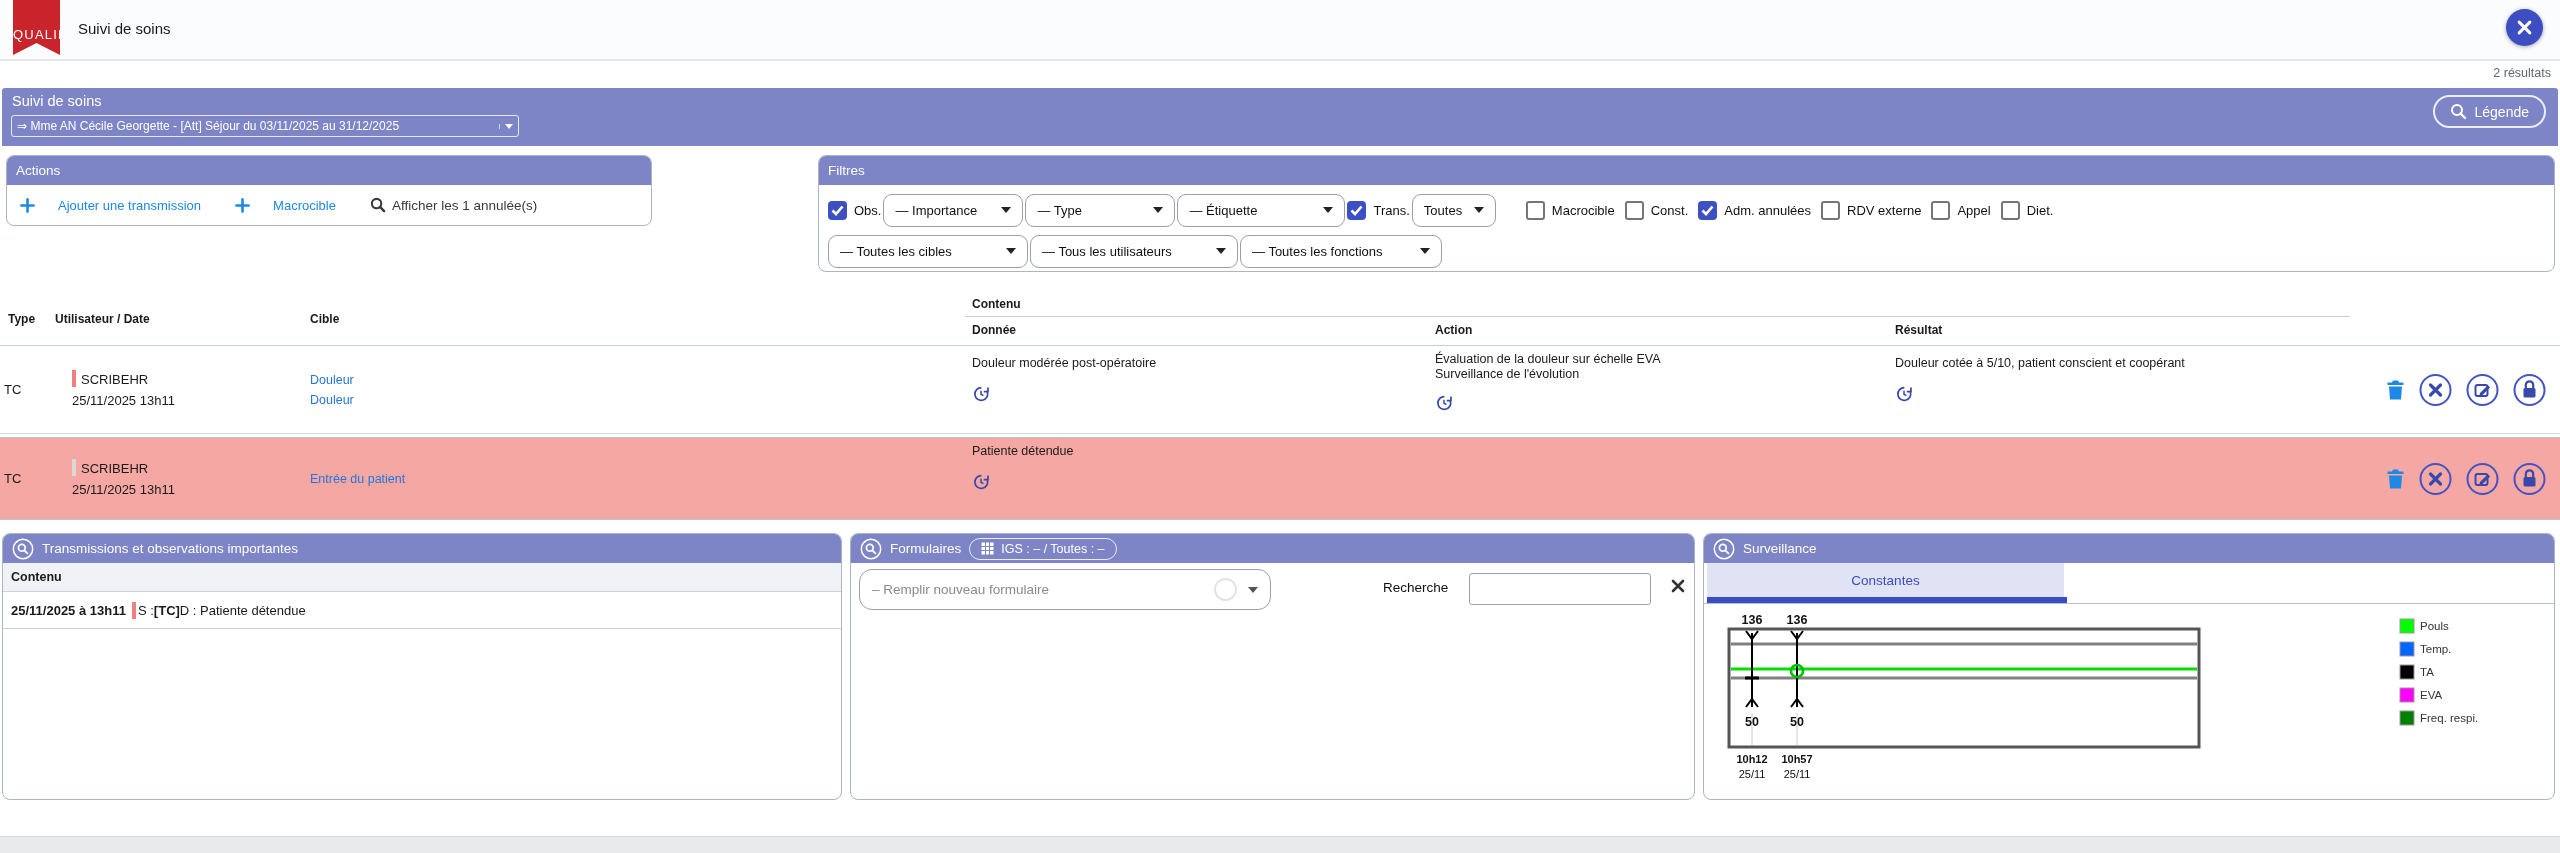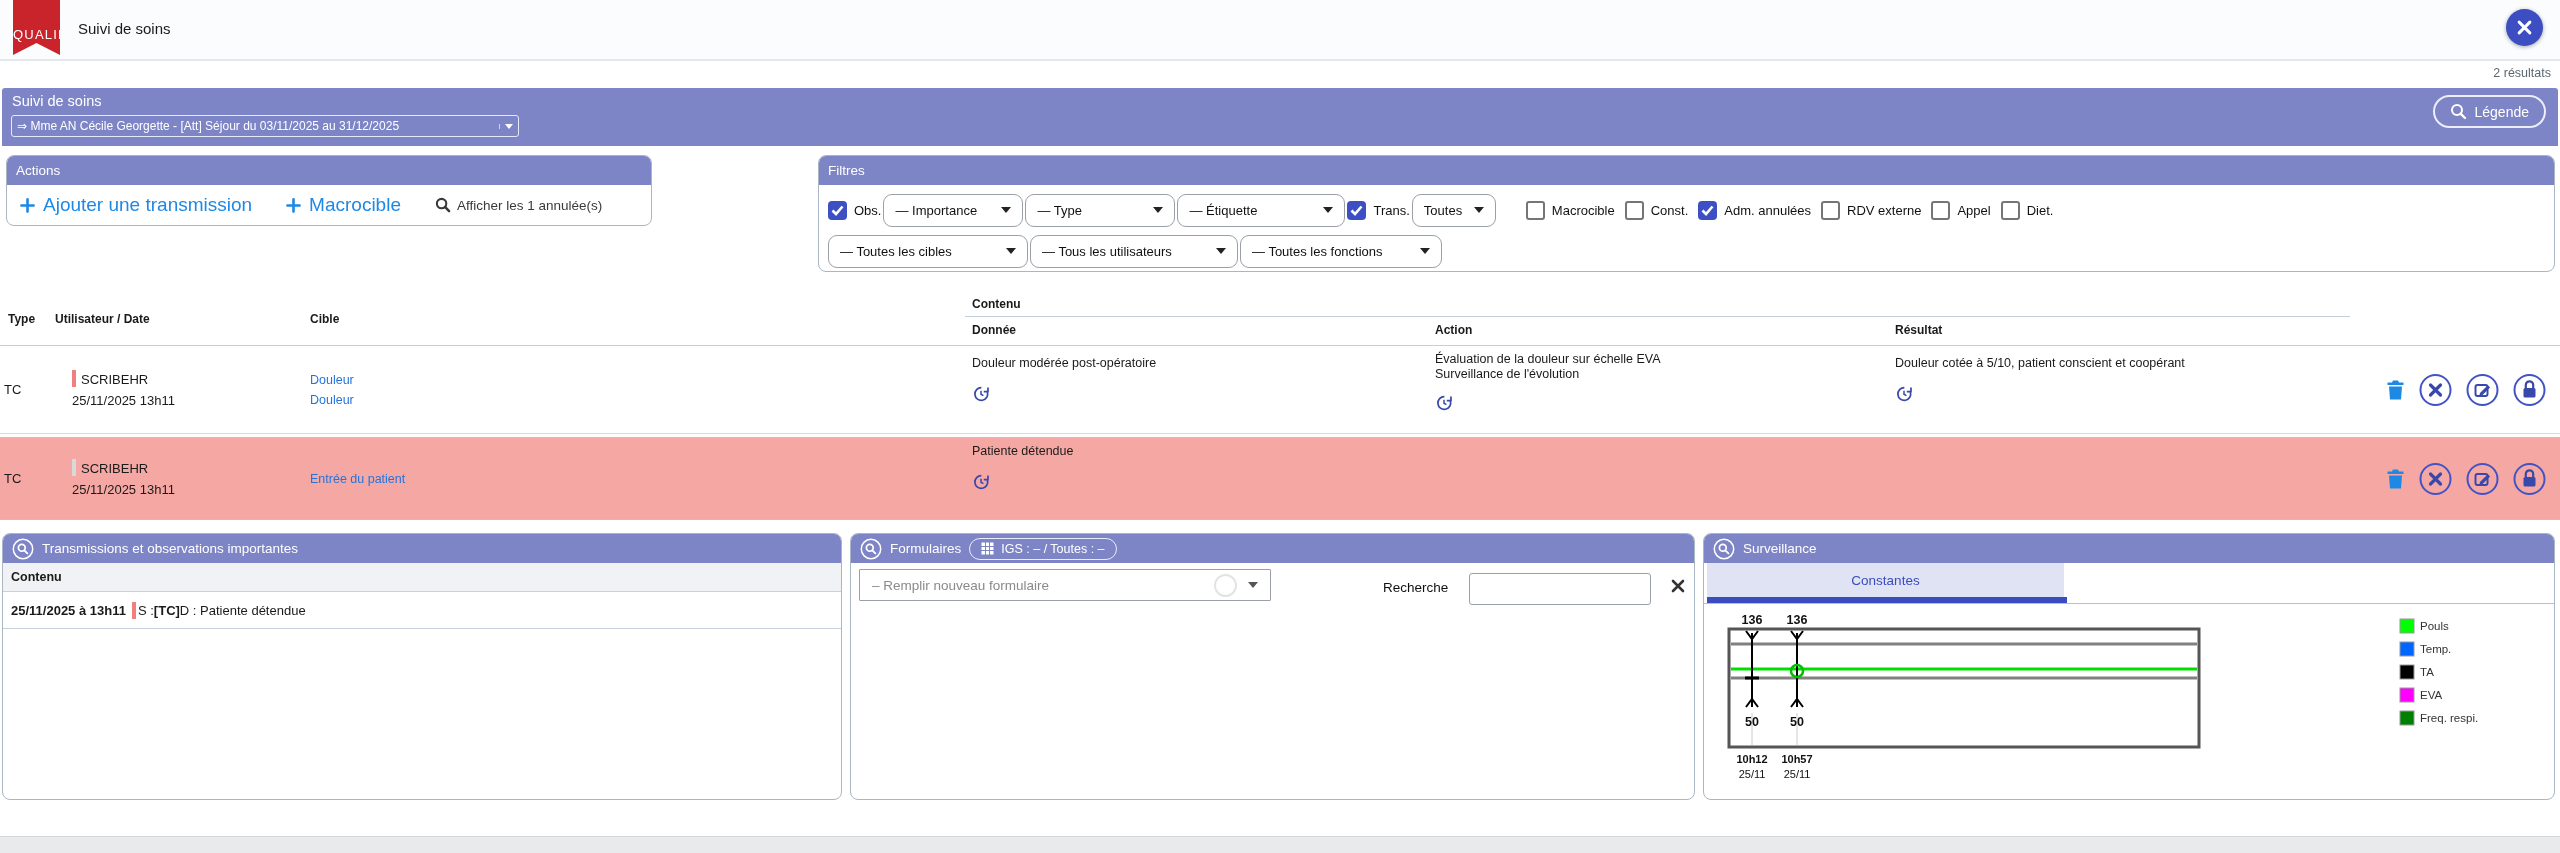--- a/index.html
+++ b/index.html
@@ -27,21 +27,21 @@
   .legende{position:absolute;right:12px;top:7px;height:33px;border:2px solid #eceefb;border-radius:18px;
            display:flex;align-items:center;gap:7px;padding:0 15px;font-size:14px;cursor:pointer;box-sizing:border-box;}
 
   
   .panel{position:absolute;border:1px solid #a9b6c4;border-radius:8px;background:#fff;overflow:hidden;box-sizing:border-box;}
   .phdr{background:#7d85c6;color:#fff;font-size:13.5px;height:29px;display:flex;align-items:center;padding:0 9px;gap:8px;}
 
   
   #actions-panel{left:6px;top:155px;width:646px;height:71px;}
   .actions-body{display:flex;align-items:center;gap:34px;padding:0 13px;height:40px;}
-  .linkblue{color:#1e88e5;font-size:19px;display:flex;gap:8px;align-items:center;cursor:pointer;}
+  .linkblue{color:#1e88e5;font-size:13px;display:flex;gap:23px;align-items:center;cursor:pointer;}
   .linkdark{color:#3a3a3a;font-size:13.5px;display:flex;gap:6px;align-items:center;cursor:pointer;}
 
   
   #filtres-panel{left:818px;top:155px;width:1737px;height:117px;}
   .frow{display:flex;align-items:center;gap:2px;padding-left:9px;}
   .frow1{margin-top:7px;height:36px;}
   .frow2{margin-top:5px;height:36px;}
   .cbwrap{display:flex;align-items:center;gap:7px;font-size:13px;color:#111;cursor:pointer;}
   .cb-on{width:19px;height:19px;border-radius:4px;background:#3d50c3;display:flex;align-items:center;justify-content:center;}
   .cb-off{width:15px;height:15px;border:2px solid #757575;border-radius:3px;background:#fff;}
@@ -72,21 +72,21 @@
   .cicon{cursor:pointer;display:flex;}
 
   
   #trans-panel{left:2px;top:533px;width:840px;height:267px;}
   .contenu-row{height:28px;background:#f1f2f5;border-bottom:1px solid #c8d2dc;display:flex;align-items:center;
                padding:0 8px;font-weight:bold;font-size:12.5px;}
   .entry-row{height:36px;border-bottom:1px solid #c8d2dc;display:flex;align-items:center;padding:0 8px;font-size:13px;}
 
   #form-panel{left:850px;top:533px;width:845px;height:267px;}
   .badge{border:1.5px solid #e9ecfa;border-radius:14px;padding:3px 11px;display:flex;align-items:center;gap:7px;font-size:12.5px;cursor:pointer;}
-  .form-dd{position:absolute;left:8px;top:35px;width:412px;height:32px;border:1.5px solid #9aa0a6;border-radius:1px;
+  .form-dd{position:absolute;left:8px;top:35px;width:412px;height:41px;border:1.5px solid #9aa0a6;border-radius:13px;
            display:flex;align-items:center;padding:0 12px;color:#8a8a8a;font-size:13.5px;cursor:pointer;box-sizing:border-box;}
   .spin{width:19px;height:19px;border:2px solid #e3e3e3;border-radius:50%;margin-left:auto;margin-right:11px;}
   .rech-label{position:absolute;left:532px;top:46px;font-size:13.5px;color:#111;}
   .rech-input{position:absolute;left:618px;top:39px;width:182px;height:32px;border:1.5px solid #9aa0a6;border-radius:3px;
               box-sizing:border-box;font-size:13px;padding:0 6px;font-family:inherit;}
   .form-x{position:absolute;left:820px;top:45px;cursor:pointer;}
 
   #surv-panel{left:1703px;top:533px;width:852px;height:267px;}
   .tabrow{position:relative;height:40px;border-bottom:1px solid #b7c1cc;}
   .tab{position:absolute;left:3px;top:0;width:357px;height:34px;background:#dfe3f3;color:#3b4cc0;

